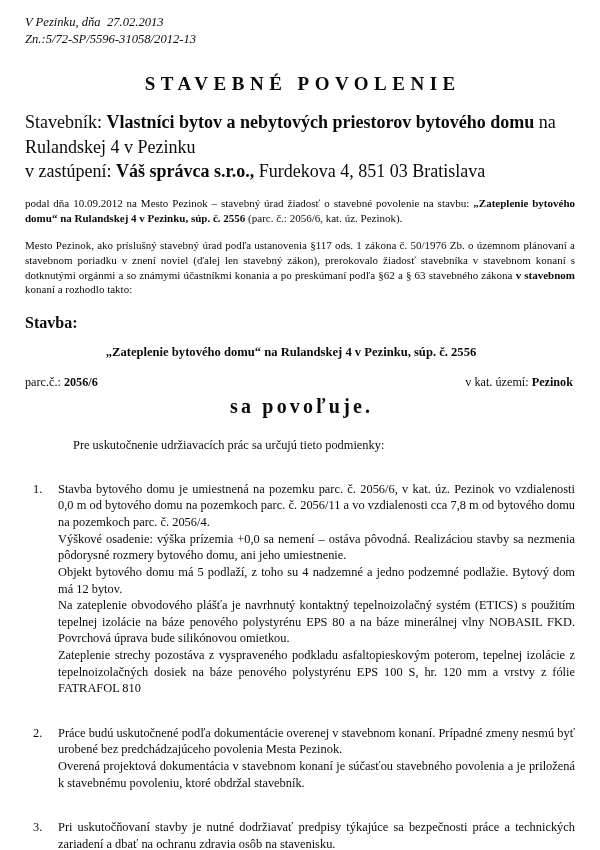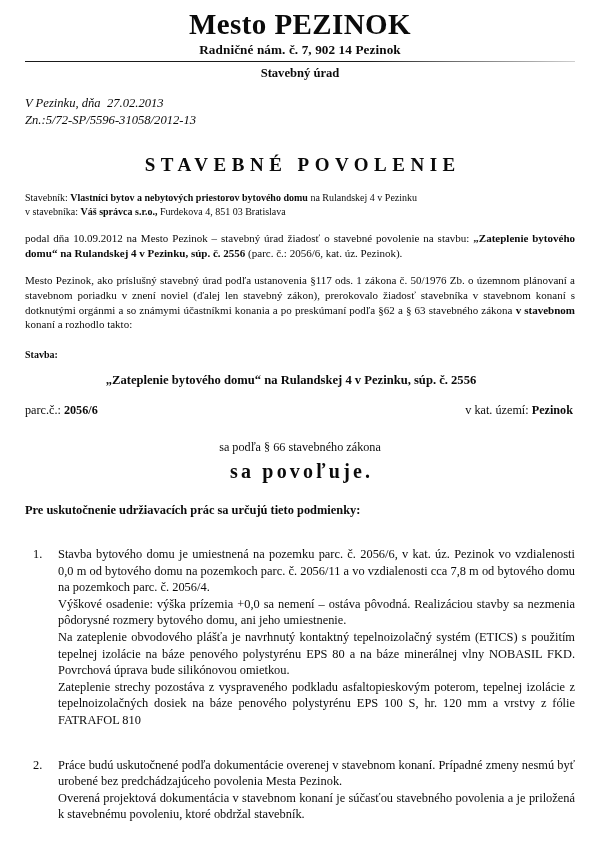--- a/index.html
+++ b/index.html
@@ -81,29 +81,29 @@
   
   .para {
     font-size: 11px;
     line-height: 1.33;
     text-align: justify;
     margin-top: 13px;
   }
   b, .b { font-weight: bold; }
 
   .applicant {
-    font-size: 10px;
+    font-size: 18px;
     line-height: 1.35;
     margin-top: 15px;
   }
   .applicant .ln { display: block; }
 
   
   .section-label {
-    font-size: 10px;
+    font-size: 16px;
     font-weight: bold;
     margin-top: 17px;
   }
   .stavba-name {
     font-size: 12.6px;
     font-weight: bold;
     text-align: center;
     margin-top: 13px;
     padding-right: 18px;
   }
@@ -127,22 +127,23 @@
     font-size: 20px;
     font-weight: bold;
     letter-spacing: 3.2px;
     text-indent: 3.2px;
     margin-top: 5px;
   }
 
   
   .conditions-heading {
     font-size: 12.4px;
-    font-weight: bold;
+    font-weight: normal;
     margin-top: 20px;
+    margin-left: 48px;
   }
 
   ol.conditions {
     list-style: none;
     margin: 8px 0 0 0;
     padding: 0;
   }
   ol.conditions > li {
     position: relative;
     padding-left: 33px;
@@ -161,41 +162,35 @@
   .jp { text-align: justify; margin-top: 28px; }
   .blk { display: block; }
   .blk + .blk { margin-top: 0; }
   .gap { margin-top: 9px; }
 </style>
 </head>
 <body>
 
 <div class="page">
 
-  <div class="letterhead">
-    <div class="org-title">Mesto PEZINOK</div>
-    <div class="org-address">Radničné nám. č. 7, 902 14 Pezinok</div>
-    <div class="rule"></div>
-    <div class="org-dept">Stavebný úrad</div>
-  </div>
 
   <div class="refblock">
     <div>V Pezinku, dňa  27.02.2013</div>
     <div>Zn.:5/72-SP/5596-31058/2012-13</div>
   </div>
 
   <div class="doc-title">STAVEBNÉ POVOLENIE</div>
 
   <div class="applicant">
     <span class="ln">
       <span>Stavebník:</span>
       <b>Vlastníci bytov a nebytových priestorov bytového domu</b><span> na Rulandskej 4 v Pezinku</span>
     </span>
     <span class="ln">
-      <span>v stavebníka:</span>
+      <span>v zastúpení:</span>
       <b>Váš správca s.r.o.,</b><span> Furdekova 4, 851 03 Bratislava</span>
     </span>
   </div>
 
   <div class="para">
     <span>podal dňa 10.09.2012 na Mesto Pezinok – stavebný úrad žiadosť o stavebné povolenie na stavbu:</span>
     <b>„Zateplenie bytového domu“ na Rulandskej 4 v Pezinku, súp. č. 2556</b><span> (parc. č.: 2056/6, kat. úz. Pezinok).</span>
   </div>
 
   <div class="para">
@@ -207,31 +202,31 @@
 
   <div class="parcel-row">
     <span class="left">
       <span>parc.č.: </span><b>2056/6</b>
     </span>
     <span class="right">
       <span>v kat. území: </span><b>Pezinok</b>
     </span>
   </div>
 
-  <div class="permit-line">sa podľa § 66 stavebného zákona</div>
   <div class="permit-granted">sa povoľuje.</div>
 
   <div class="conditions-heading">Pre uskutočnenie udržiavacích prác sa určujú tieto podmienky:</div>
 
   <ol class="conditions">
 
     <li>
       <span class="num">1.</span>
       <span class="blk jp">Stavba bytového domu je umiestnená na pozemku parc. č. 2056/6, v kat. úz. Pezinok vo vzdialenosti  0,0 m od bytového domu na pozemkoch parc. č. 2056/11 a vo vzdialenosti cca 7,8 m od bytového domu na pozemkoch parc. č. 2056/4.</span>
       <span class="blk jp">Výškové osadenie: výška prízemia +0,0 sa nemení – ostáva pôvodná. Realizáciou stavby sa nezmenia pôdorysné rozmery bytového domu, ani jeho umiestnenie.</span>
+      <span class="blk jp">Objekt bytového domu má 5 podlaží, z toho su 4 nadzemné a jedno podzemné podlažie. Bytový dom má 12 bytov.</span>
       <span class="blk jp">Na zateplenie obvodového plášťa je navrhnutý kontaktný tepelnoizolačný systém (ETICS) s použitím tepelnej izolácie na báze penového polystyrénu EPS 80 a na báze minerálnej vlny NOBASIL FKD. Povrchová úprava bude silikónovou omietkou.</span>
       <span class="blk jp">Zateplenie strechy pozostáva z vyspraveného podkladu asfaltopieskovým poterom, tepelnej izolácie z tepelnoizolačných dosiek na báze penového polystyrénu EPS 100 S, hr. 120 mm a vrstvy  z fólie FATRAFOL 810</span>
     </li>
 
     <li>
       <span class="num">2.</span>
       <span class="blk jp">Práce budú uskutočnené podľa dokumentácie overenej v stavebnom konaní. Prípadné zmeny nesmú byť urobené bez predchádzajúceho povolenia Mesta Pezinok.</span>
       <span class="blk jp gap">Overená projektová dokumentácia v stavebnom konaní je súčasťou stavebného povolenia a je priložená k stavebnému povoleniu,  ktoré obdržal stavebník.</span>
     </li>
 

